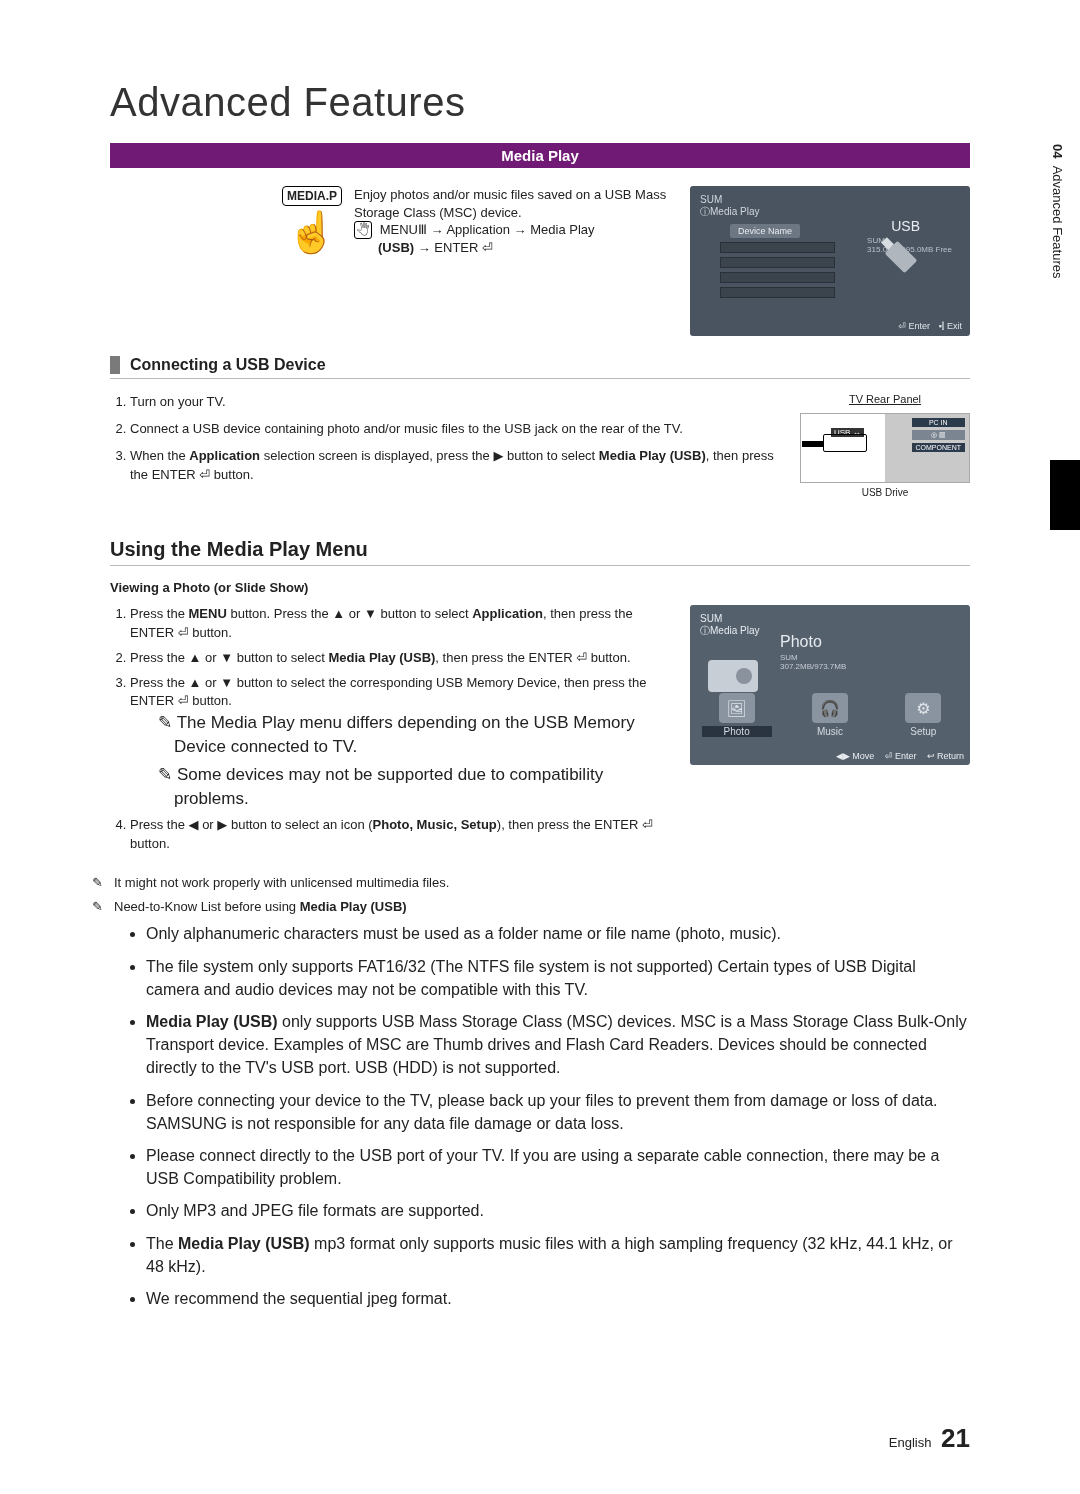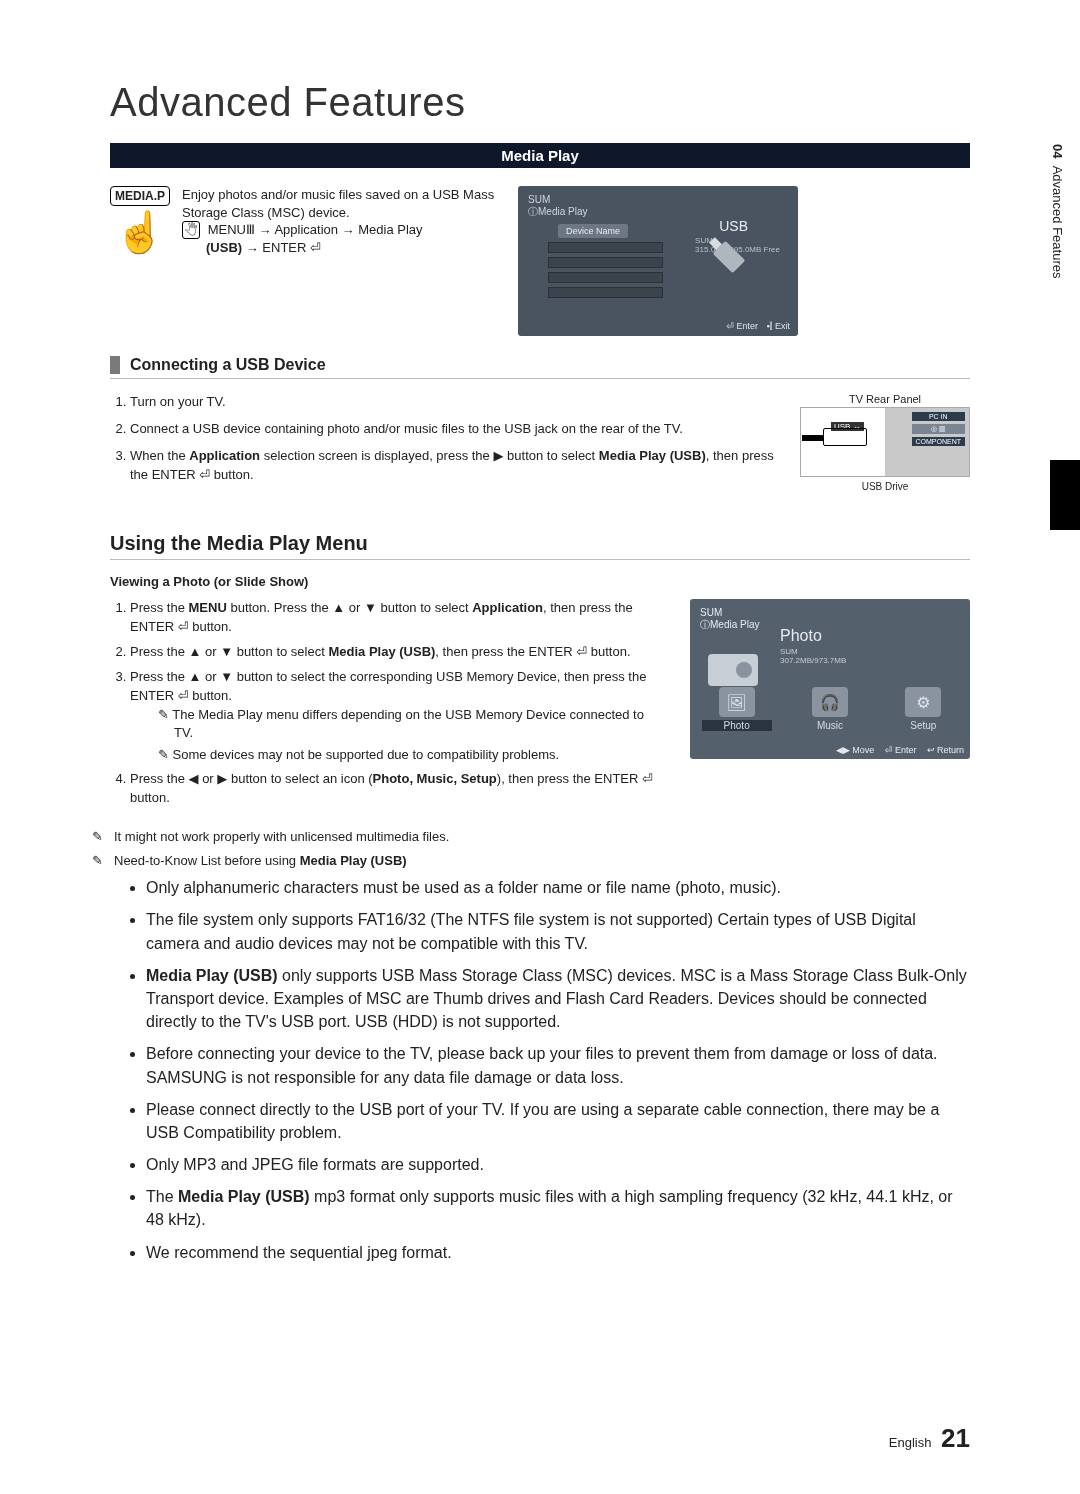--- a/index.html
+++ b/index.html
@@ -17,32 +17,33 @@
     position: relative;
   }
   .title {
     font-size: 40px;
     font-weight: 300;
     color: #333;
     margin-bottom: 18px;
     letter-spacing: 0.5px;
   }
   .section-bar {
-    background: #0f172a;
+    background: #701a75;
     color: #fff;
     font-weight: bold;
     font-size: 15px;
     text-align: center;
     padding: 4px 13px;
     margin-bottom: 18px;
   }
   .intro-row {
     display: flex;
     gap: 18px;
     margin-bottom: 20px;
+    justify-content: flex-end;
   }
   .intro-text-col {
     flex: 0 0 390px;
     display: flex;
     gap: 12px;
   }
   .mediap-box {
     flex: 0 0 60px;
     display: flex;
     flex-direction: column;
@@ -140,21 +141,21 @@
   ol { list-style: decimal; padding-left: 20px; font-size:13px; line-height:1.45; }
   ol > li { margin-bottom:6px; }
   ol.small > li { margin-bottom:8px; }
   .bold { font-weight:bold; }
 
   .rear-panel {
     flex:0 0 170px;
     font-size:11px;
     text-align:center;
   }
-  .rear-panel .caption { margin-bottom:2px; }
+  .rear-panel .caption { margin-bottom:8px;text-decoration:underline; }
   .panel-img {
     height:70px; position:relative;
     background: linear-gradient(to right, #fff 50%, #c9c9c9 50%);
     border:1px solid #aaa;
   }
   .panel-img .usb-conn {
     position:absolute; left:22px; top:20px;
     width:44px; height:18px; border:1.5px solid #000; border-radius:2px;
   }
   .panel-img .usb-conn::before{
@@ -175,21 +176,21 @@
 
   .section-heading {
     font-size: 20px; font-weight:bold;
     margin-top: 40px; margin-bottom: 4px;
   }
   .subbold { font-weight:bold; font-size:13px; margin:8px 0 10px 0; }
 
   .play-row { display:flex; gap:36px; }
   .play-steps { flex:1; font-size:13px; }
   .note-icon { display:inline-block; margin-right:4px; }
-  .nested { margin-left: 28px; font-size:13px; line-height:1.4; }
+  .nested { margin-left: 28px; font-size:17px; line-height:1.4; }
   .nested li { list-style:none; text-indent:-16px; padding-left:16px; margin-bottom:4px; }
   .nested li::before { content:"✎ "; }
 
   .screen2 {
     flex:0 0 280px; height:160px;
     background:#55606d; border-radius:3px;
     position:relative; color:#e6ebf0; font-size:11px;
     overflow:hidden;
   }
   .screen2 .sum-label { position:absolute; top:8px; left:10px; font-size:10px; }

